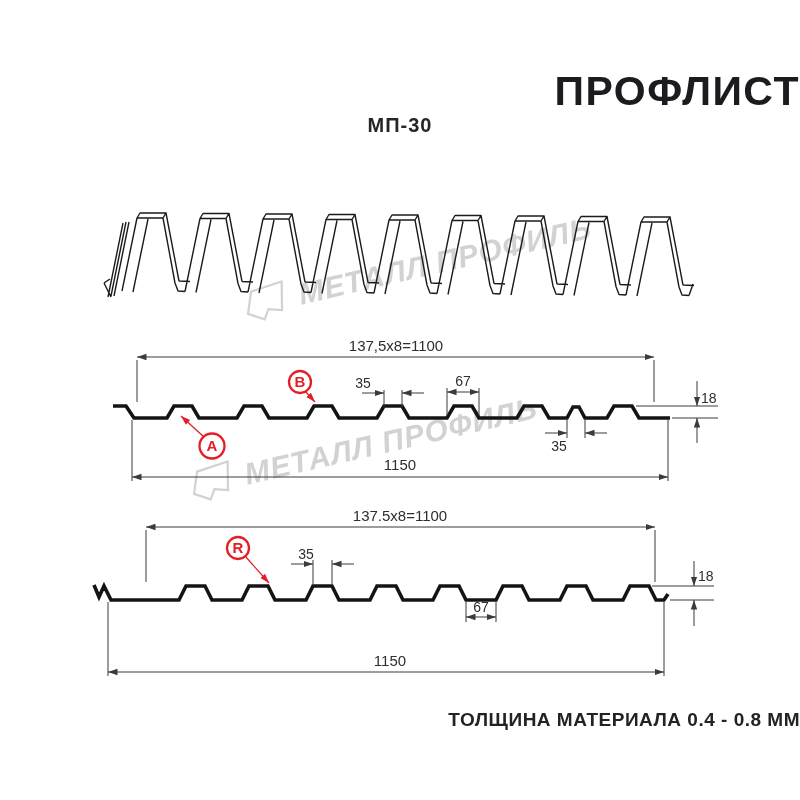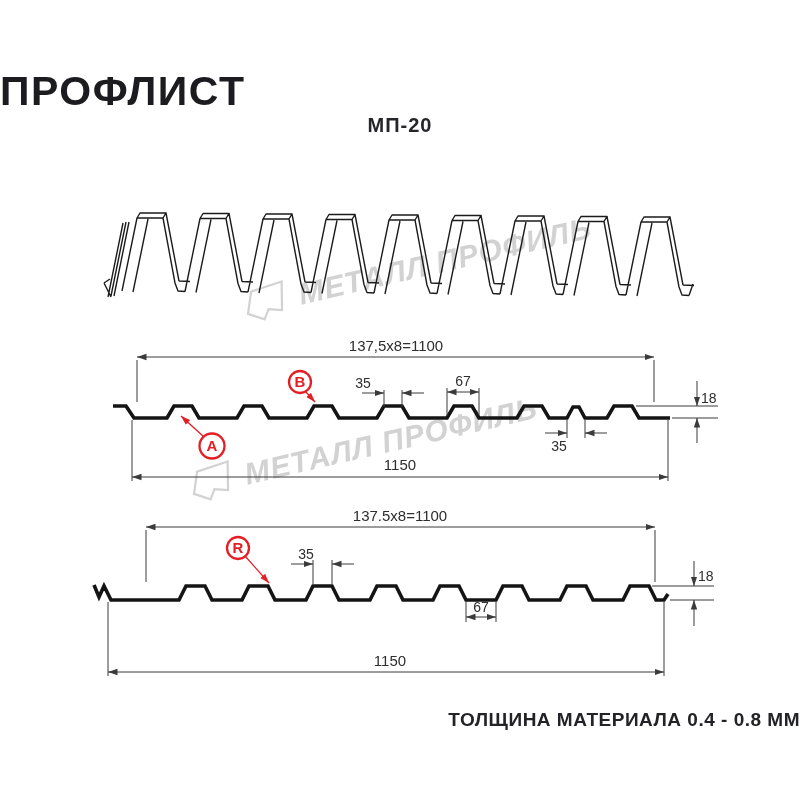--- a/index.html
+++ b/index.html
@@ -1,18 +1,18 @@
 <!DOCTYPE html>
 <html style="--red: #e31e24; --wm: #d2d2d2;"><head>
 <meta charset="utf-8">
 <style>
   html,body{margin:0;padding:0;background:#fff;}
   .page{position:relative;width:800px;height:800px;background:#fff;overflow:hidden;
         font-family:"Liberation Sans",sans-serif;}
-  .page-title{position:absolute;left:0;top:68px;width:800px;text-align:left;
+  .page-title{position:absolute;left:0;top:68px;width:800px;text-align:right;
         font-size:41px;font-weight:800;letter-spacing:1.5px;color:#1c1c20;}
   .page-subtitle{position:absolute;left:0;top:114px;width:800px;text-align:center;
         font-size:20px;font-weight:600;letter-spacing:1px;color:#26262a;}
   .footer-note{position:absolute;left:0;top:709px;width:800px;text-align:right;
         font-size:19px;font-weight:600;letter-spacing:.5px;color:#232327;}
   .watermark{position:absolute;display:flex;align-items:center;gap:10px;
         transform:rotate(-13deg);color:var(--wm,#d2d2d2);pointer-events:none;z-index:1;}
   .watermark .wm-text{font-size:30px;font-weight:700;font-style:italic;letter-spacing:1px;white-space:nowrap;}
   .watermark svg{flex:0 0 auto;}
   .wm-logo-path{fill:none;stroke:var(--wm,#d2d2d2);stroke-width:2.2;}
@@ -42,21 +42,21 @@
   </div>
 
   <div class="watermark" style="left:182px;top:428px;">
     <svg width="50" height="40" viewBox="0 0 50 38">
       <path class="wm-logo-path" d="M6,26 L14,5 L46,2 L40,30 L27,26 L21,35 Z"></path>
     </svg>
     <span class="wm-text">МЕТАЛЛ ПРОФИЛЬ</span>
   </div>
 
   <div class="page-title">ПРОФЛИСТ</div>
-  <div class="page-subtitle">МП-20</div>
+  <div class="page-subtitle">МП-30</div>
 
   <svg class="overlay" width="800" height="800" viewBox="0 0 800 800">
     <defs>
       <marker id="ah" viewBox="0 0 10 8" refX="9.5" refY="4" markerWidth="10" markerHeight="8" orient="auto-start-reverse" markerUnits="userSpaceOnUse">
         <path d="M0,0.8 L9.5,4 L0,7.2 Z"></path>
       </marker>
       <marker id="ahr" viewBox="0 0 10 8" refX="9.5" refY="4" markerWidth="10" markerHeight="8" orient="auto-start-reverse" markerUnits="userSpaceOnUse">
         <path d="M0,0.8 L9.5,4 L0,7.2 Z"></path>
       </marker>
     </defs>

